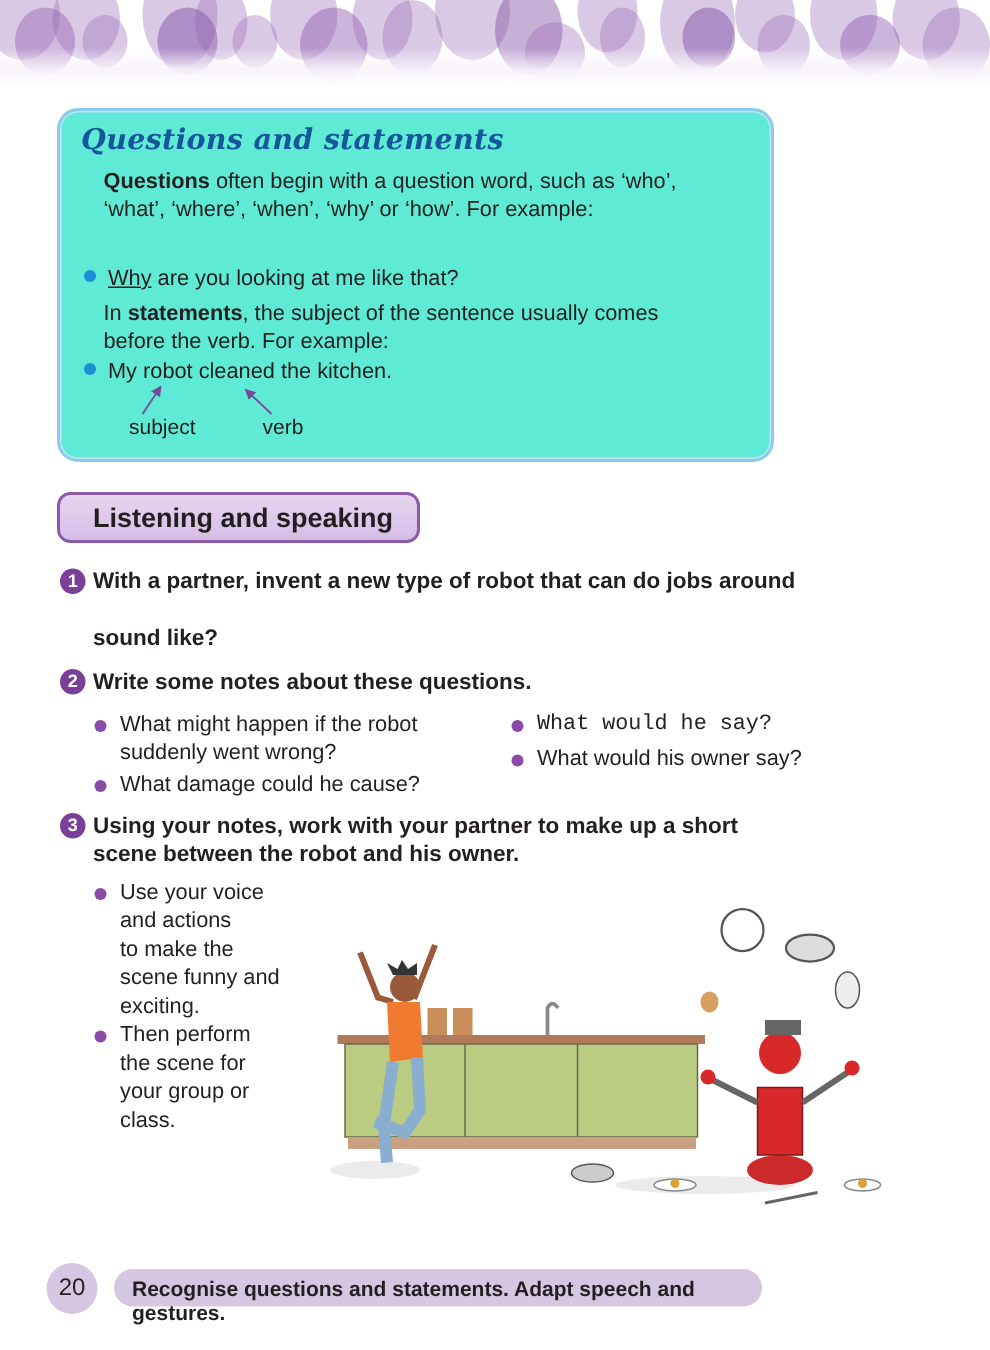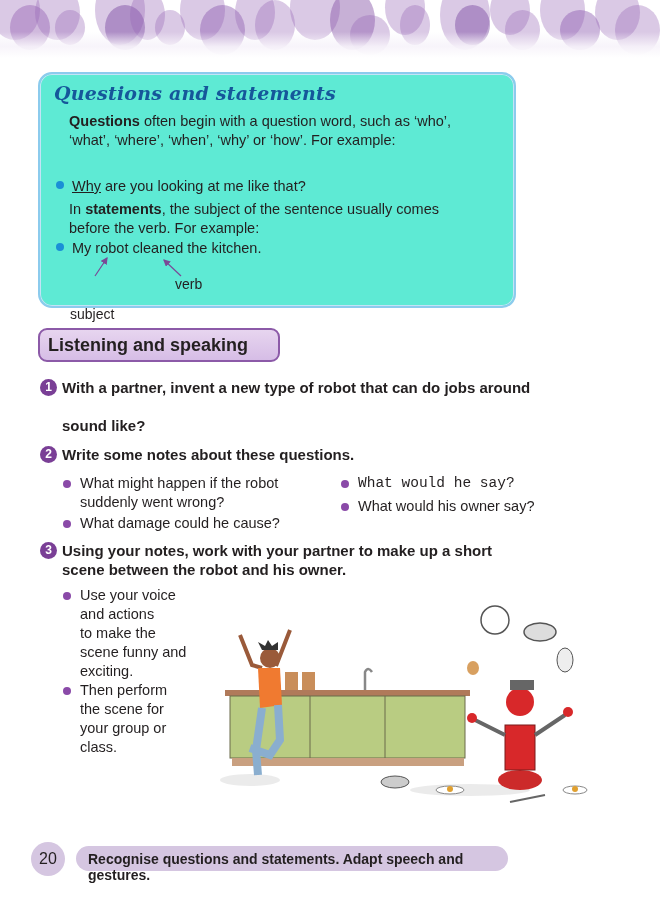--- a/index.html
+++ b/index.html
@@ -19,21 +19,21 @@
   .gb-text { position:absolute; left:14px; font-size:14.5px; line-height:19px; color:#231f20; width:450px;margin-left:15px; }
   .gb-bullet { position:absolute; left:16px; font-size:14.5px; line-height:19px; }
   .gb-bullet .dot { display:inline-block; width:8px; height:8px; background:#1a8fd6; border-radius:50%;
                     margin-right:8px; vertical-align:2px; }
   u { text-decoration:underline; }
   .annot { position:absolute; font-size:14px; color:#231f20; }
 
   .section-tab { position:absolute; left:38px; top:328px; width:242px; height:34px;
                  background:linear-gradient(#e7d5ef, #d6bde6); border:2px solid #8c5aa8; border-radius:9px;
                  box-sizing:border-box; }
-  .section-tab span { position:absolute; left:8px; top:5px; font-weight:bold; font-size:18px; color:#231f20; }
+  .section-tab span { position:absolute; left:22px; top:5px; font-weight:bold; font-size:18px; color:#231f20; }
 
   .q { position:absolute; left:40px; font-weight:bold; font-size:15px; line-height:19px; color:#231f20; }
   .num { display:inline-block; position:absolute; left:0; top:1px; width:17px; height:17px; border-radius:50%;
          background:#7a3f96; color:#fff; font-size:12px; line-height:17px; text-align:center; font-weight:bold; }
   .q .qtext { position:absolute; left:22px; top:0; width:520px; }
 
   .sb { position:absolute; font-size:14.5px; line-height:19px; color:#231f20; }
   .sb .pdot { position:absolute; left:0; top:6px; width:8px; height:8px; background:#8a4aa8; border-radius:50%; }
   .sb .t { position:absolute; left:17px; top:0; }
 
@@ -100,21 +100,21 @@
 
   <svg style="position:absolute;left:0;top:0;" width="474" height="232">
     <defs>
       <marker id="ah" markerWidth="6" markerHeight="6" refX="5" refY="3" orient="auto">
         <path d="M0,0 L6,3 L0,6 Z" fill="#7a4a96"></path>
       </marker>
     </defs>
     <line x1="55" y1="202" x2="67" y2="184" stroke="#7a4a96" stroke-width="1.2" marker-end="url(#ah)"></line>
     <line x1="141" y1="202" x2="124" y2="186" stroke="#7a4a96" stroke-width="1.2" marker-end="url(#ah)"></line>
   </svg>
-  <div class="annot" style="left:30px;top:202px;margin-top:30px;">subject</div>
+  <div class="annot" style="left:46px;top:202px;">subject</div>
   <div class="annot" style="left:135px;top:202px;">verb</div>
 </div>
 
 <div class="section-tab">
   <span>Listening and speaking</span>
 </div>
 
 <div class="q" style="top:378px;">
   <span class="num">1</span>
   <div class="qtext">

